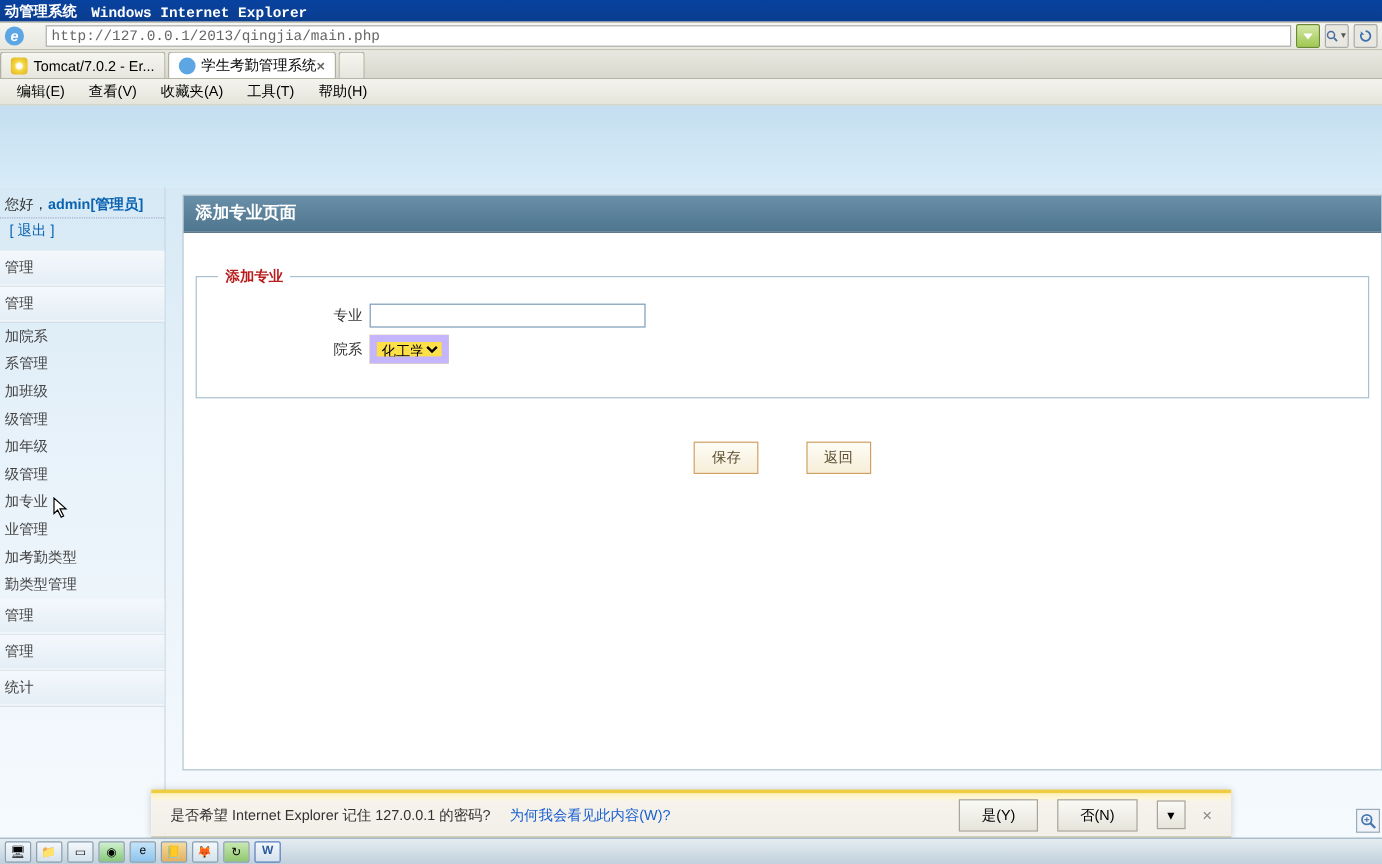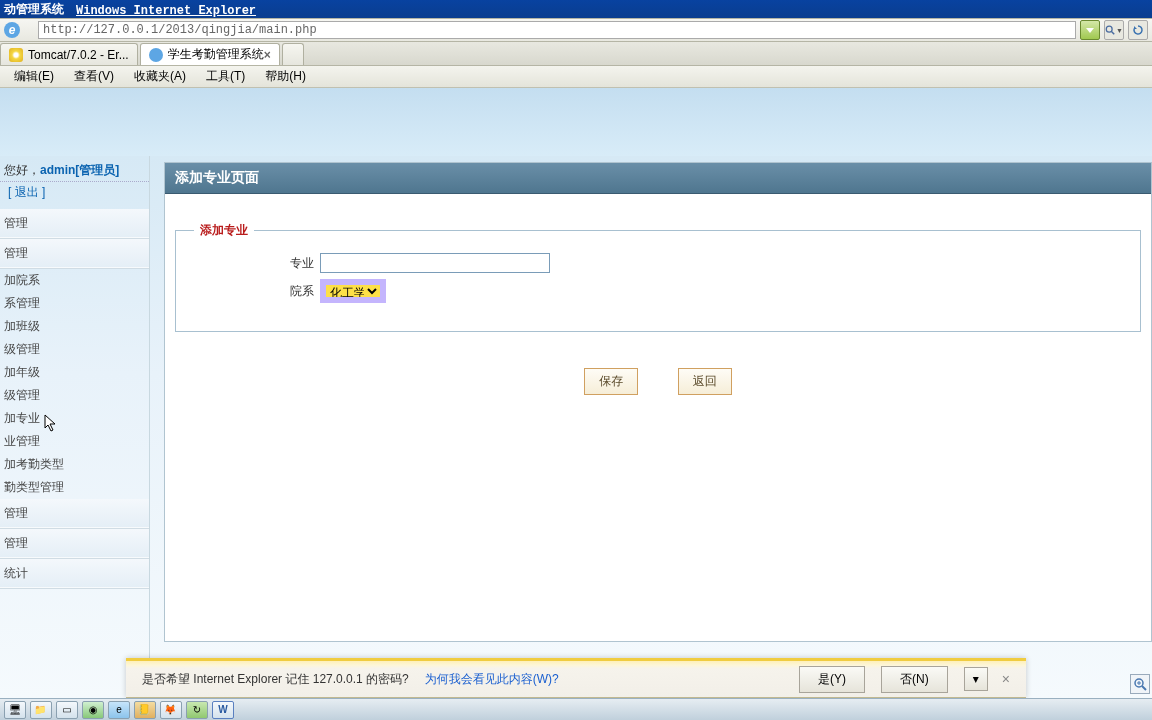--- a/index.html
+++ b/index.html
@@ -22,21 +22,21 @@
 .tab .tico { width: 14px; height: 14px; margin-right: 5px; }
 .tico-warn { background: radial-gradient(#fff 20%, #f4d742 40%, #e0b020); border-radius: 3px; }
 .tico-ie { background: #5da6e4; border-radius: 50%; }
 
 .menubar { height: 22px; background: linear-gradient(to bottom, #f4f4ee, #e4e4da); border-bottom: 1px solid #c0c0b0; display: flex; align-items: center; padding-left: 4px; }
 .menubar span { padding: 2px 10px; cursor: default; }
 
 .page { display: flex; height: 544px; background: linear-gradient(to bottom, #d6e9f5 0%, #e8f2fa 40%, #f5fafd 100%); }
 .banner { height: 68px; }
 
-.sidebar { width: 150px; border-right: 1px solid #c8d8e0; padding-top: 0; background: transparent; }
+.sidebar { width: 138px; border-right: 1px solid #c8d8e0; padding-top: 0; background: transparent; }
 .welcome { padding: 6px 4px 2px; color: #333; border-bottom: 1px dotted #aac; }
 .welcome b { color: #0a63b0; }
 .logout { padding: 2px 8px 8px; color: #0a63b0; }
 .side-section { padding: 6px 4px; border-bottom: 1px solid #d0dce4; background: linear-gradient(to bottom, #f4f8fc, #e4eef6); font-weight: normal; color: #444; position: relative; }
 .side-section::after { content: ""; position: absolute; bottom: 0; left: 0; right: 0; height: 1px; background: rgba(255,255,255,0.7); }
 .side-item { padding: 3px 4px; color: #444; }
 
 .content { flex: 1; padding: 6px 0 0 14px; }
 .panel { background: #fff; border: 1px solid #b0c4d0; min-height: 480px; }
 .panel-header { background: linear-gradient(to bottom, #6a8fa8, #4f768f); color: #fff; padding: 6px 10px; font-size: 14px; font-weight: bold; border-bottom: 1px solid #3a5a70; }
@@ -63,21 +63,21 @@
 
 .magnify { position: absolute; right: 2px; bottom: 26px; width: 20px; height: 20px; border: 1px solid #9ab; background: #f0f4f8; display: flex; align-items: center; justify-content: center; }
 
 .cursor-ptr { position: absolute; left: 44px; top: 414px; width: 14px; height: 20px; pointer-events: none; z-index: 999; }
 </style>
 </head>
 <body>
 
 <div class="titlebar">
   <span>动管理系统</span>
-  <span style="font-family:'Courier New',monospace;text-decoration:underline;">Windows Internet Explorer</span>
+  <span style="font-family:'Courier New',monospace;">Windows Internet Explorer</span>
 </div>
 
 <div class="addrbar">
   <div class="favicon"></div>
   <div class="urlfield">http://127.0.0.1/2013/qingjia/main.php</div>
   <div class="addrbtn refresh-btn">
     <svg width="10" height="10" viewBox="0 0 10 10">
         <path d="M5 8L1 3h8z" fill="#fff"></path>
       </svg>
   </div>

